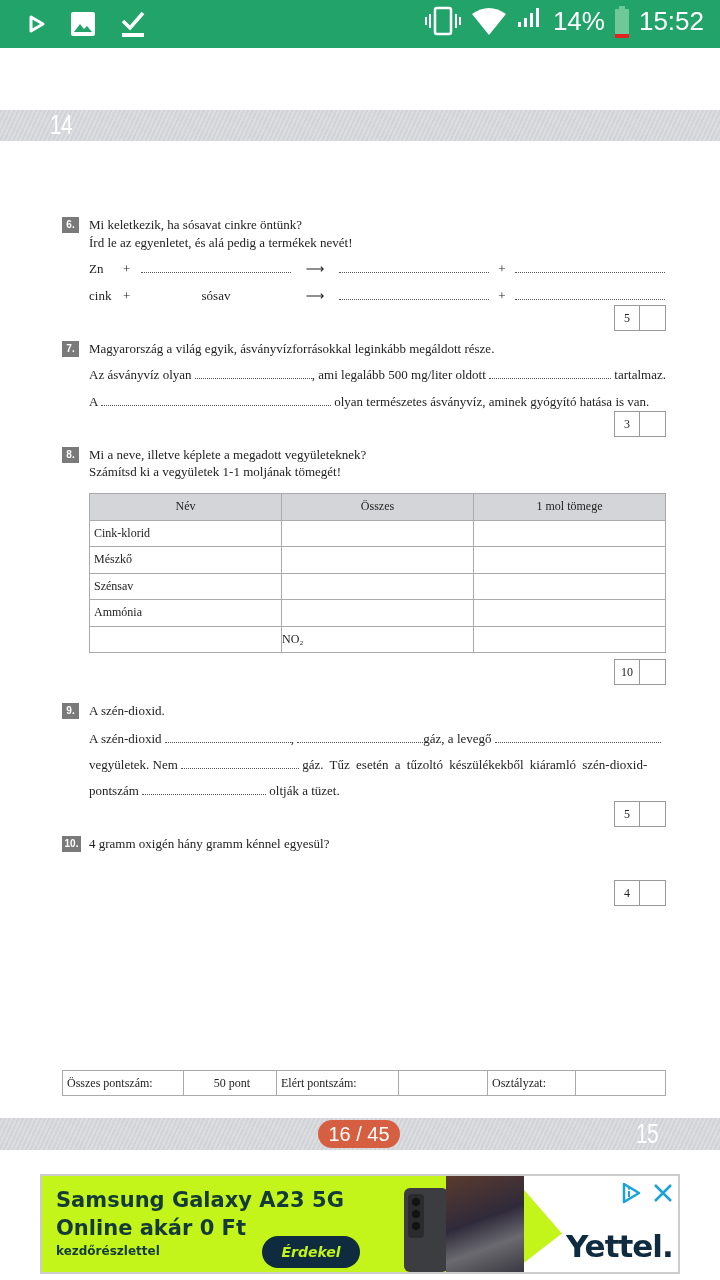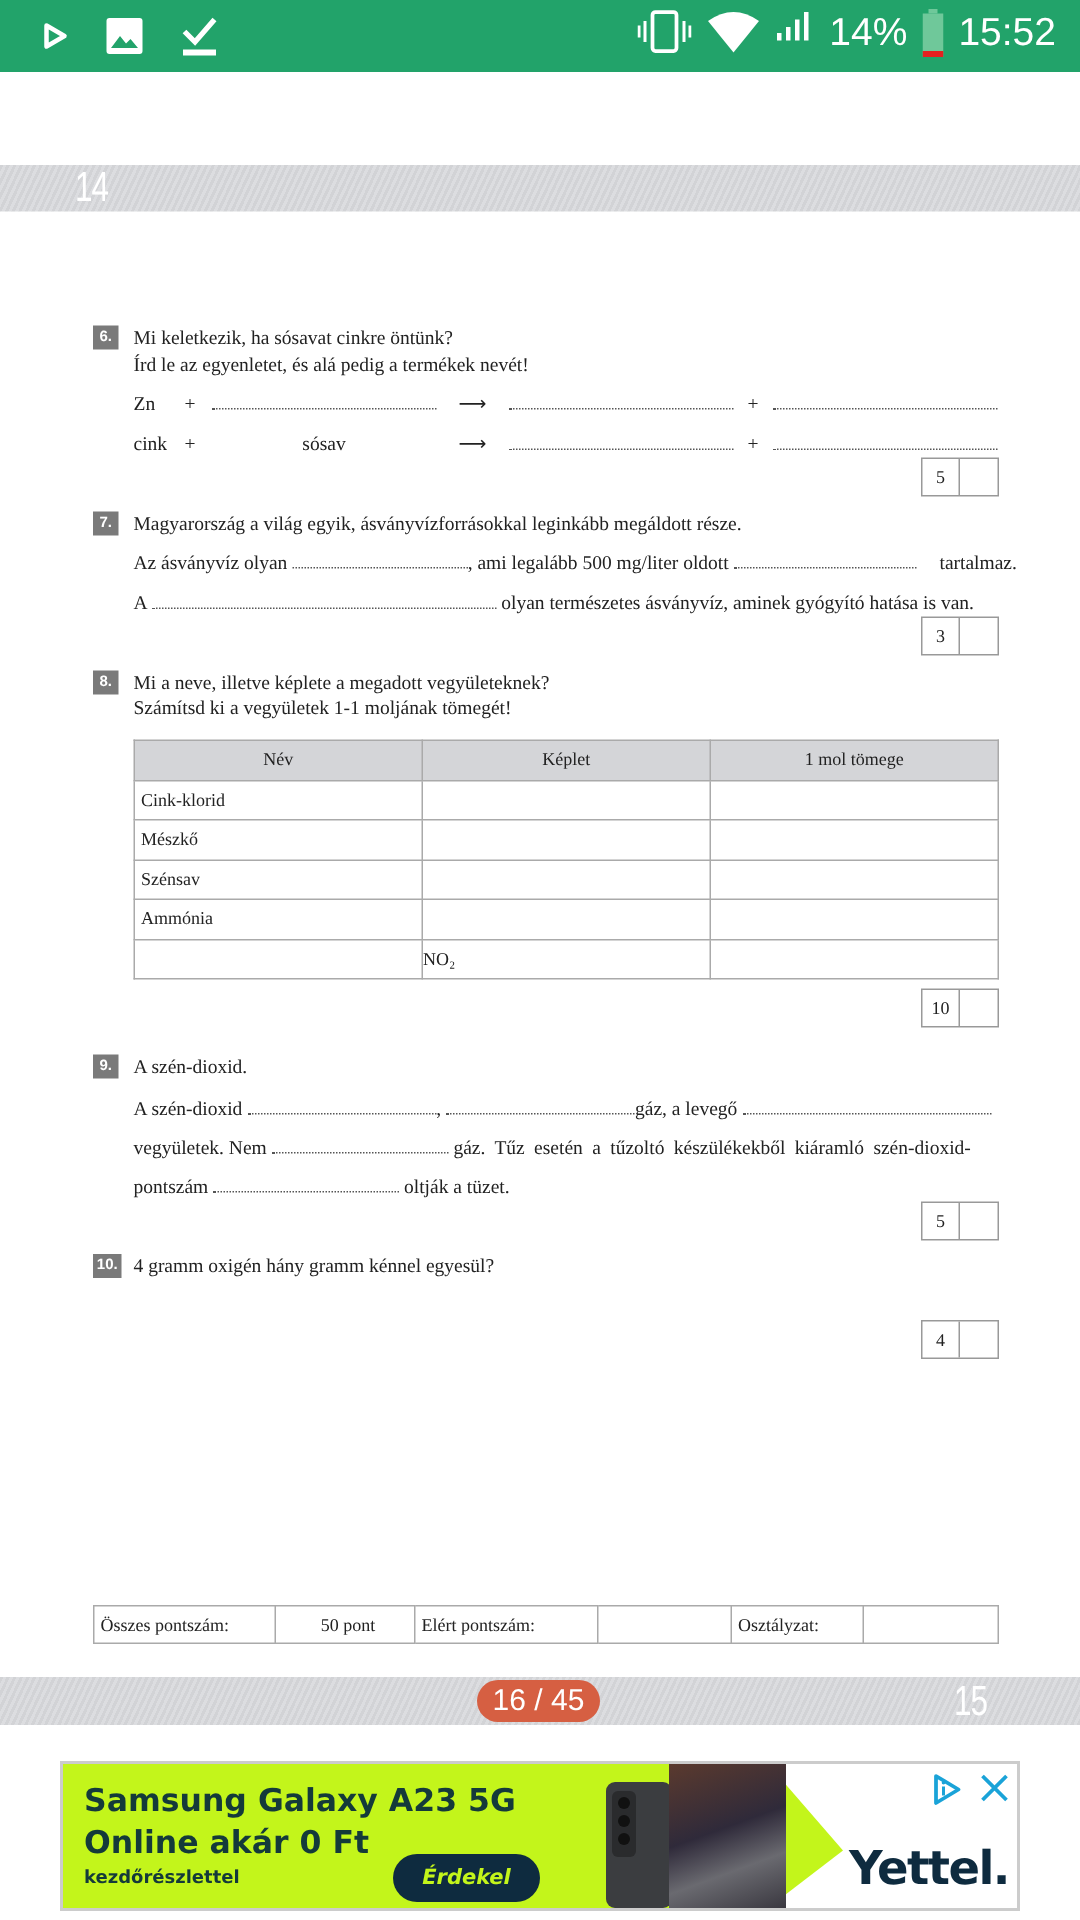--- a/index.html
+++ b/index.html
@@ -127,38 +127,38 @@
     <span style="display:inline-block;width:34px">cink</span><span style="display:inline-block;width:18px">+</span><span style="display:inline-block;width:150px;text-align:center">sósav</span><span style="display:inline-block;width:48px;text-align:center">⟶</span><span class="dots" style="width:150px"></span><span style="display:inline-block;width:26px;text-align:center">+</span><span class="dots" style="width:150px"></span>
   </div>
   <div class="score" style="top:164px">
       <span>5</span>
       <span style="border-right:none"></span>
     </div>
 
   <div class="qnum" style="top:200px">7.</div>
   <div class="line" style="top:200px">Magyarország a világ egyik, ásványvízforrásokkal leginkább megáldott része.</div>
   <div class="line" style="top:226px">
-    <span>Az ásványvíz olyan</span> <span class="dots" style="width:117px"></span><span>, ami legalább 500 mg/liter oldott</span> <span class="dots" style="width:122px"></span> <span style="margin-left:12px">tartalmaz.</span>
+    <span>Az ásványvíz olyan</span> <span class="dots" style="width:117px"></span><span>, ami legalább 500 mg/liter oldott</span> <span class="dots" style="width:122px"></span> <span style="margin-left:0">tartalmaz.</span>
   </div>
   <div class="line" style="top:253px">
     <span>A</span> <span class="dots" style="width:230px"></span> <span>olyan természetes ásványvíz, aminek gyógyító hatása is van.</span>
   </div>
   <div class="score" style="top:270px">
       <span>3</span>
       <span style="border-right:none"></span>
     </div>
 
   <div class="qnum" style="top:306px">8.</div>
   <div class="line" style="top:306px">Mi a neve, illetve képlete a megadott vegyületeknek?</div>
   <div class="line" style="top:323px">Számítsd ki a vegyületek 1-1 moljának tömegét!</div>
   <table class="grid">
     <thead>
       <tr>
         <th>Név</th>
-        <th>Képlet</th>
+        <th>Összes</th>
         <th>1 mol tömege</th>
       </tr>
     </thead>
     <tbody>
       <tr>
         <td style="width:192px">Cink-klorid</td>
         <td style="width:192px" class="c"></td>
         <td></td>
       </tr>
       <tr>

